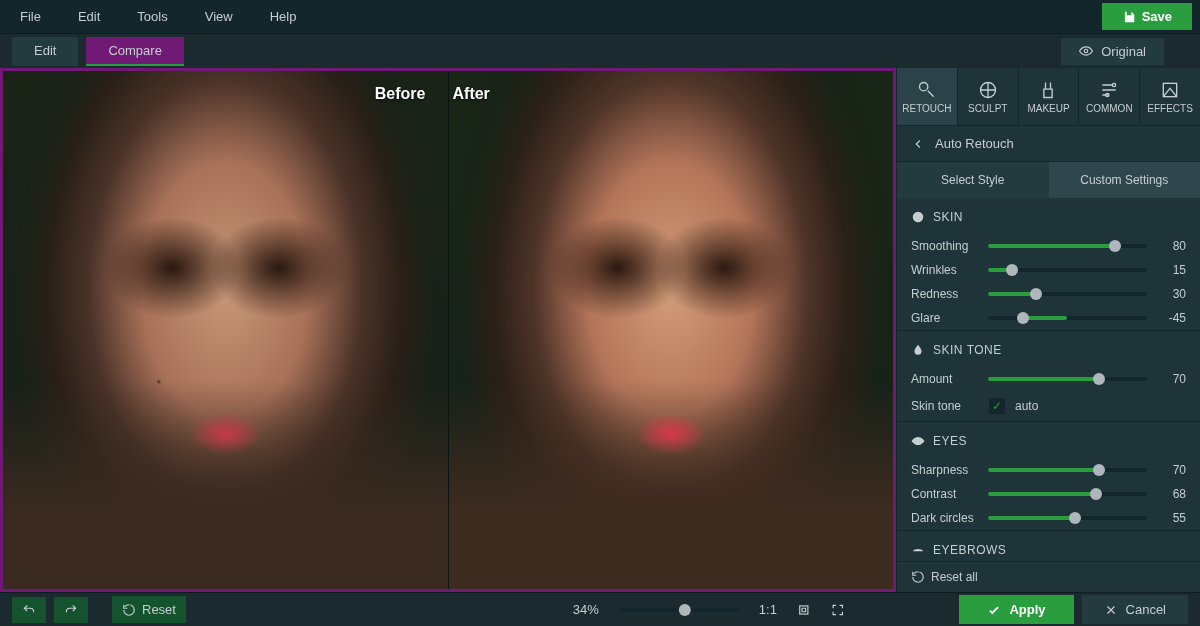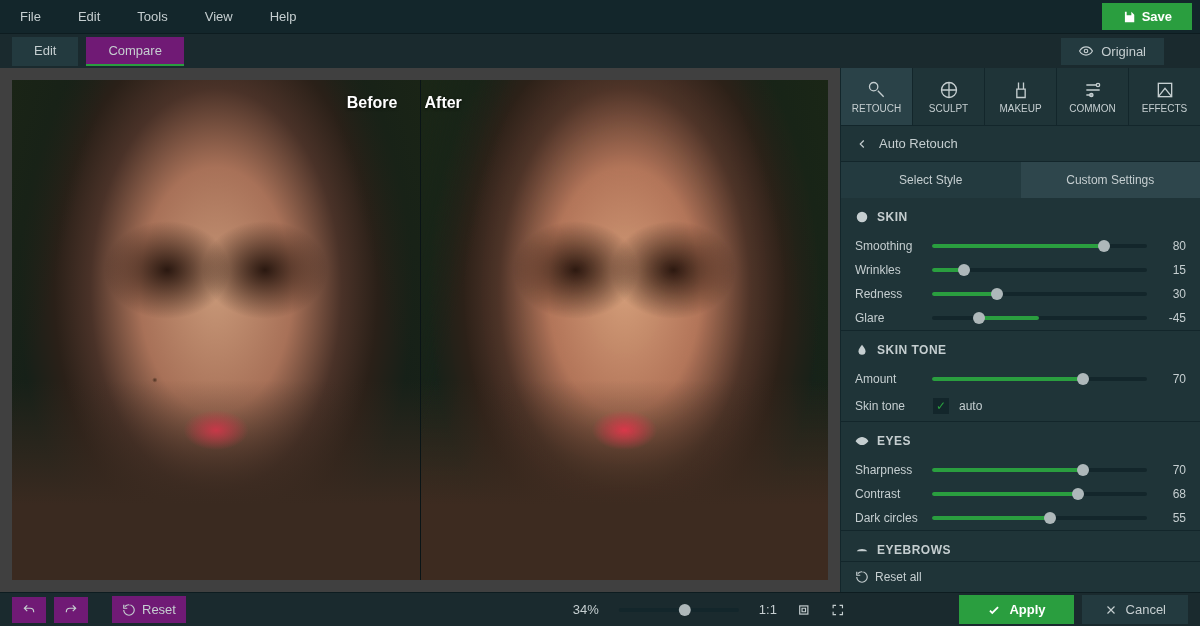--- a/index.html
+++ b/index.html
@@ -8,61 +8,61 @@
 .menu-items{display:flex;gap:13px}
 .menu-item{padding:6px 12px;cursor:pointer}
 .save-btn{background:#2a9e3f;color:#fff;padding:6px 20px;display:flex;align-items:center;gap:6px;font-weight:600;cursor:pointer}
 .save-btn svg{width:14px;height:14px;fill:#fff}
 .toolbar{height:34px;background:#1a2a2e;display:flex;align-items:center;padding:0 12px;justify-content:space-between}
 .mode-toggle{display:flex;gap:8px}
 .mode-btn{padding:6px 22px;background:#233a3f;cursor:pointer}
 .mode-btn.active{background:#701a75;border-bottom:2px solid #2a9e3f}
 .original-btn{display:flex;align-items:center;gap:8px;padding:6px 18px;background:#233a3f;margin-right:24px;cursor:pointer}
 .main{display:flex;height:524px}
-.canvas{flex:1;position:relative;background:#404040;display:flex;padding:12px}
+.canvas{flex:1;position:relative;background:#701a75;display:flex;padding:3px}
 .canvas-half{flex:1;position:relative;overflow:hidden}
 .canvas-half+.canvas-half{border-left:1px solid #0a1416}
 .label-badge{position:absolute;top:14px;right:22px;color:#fff;font-size:16px;font-weight:600;text-shadow:0 1px 3px rgba(0,0,0,.7);z-index:5}
 .label-badge.after{right:auto;left:4px}
 .portrait{position:absolute;inset:0;background:radial-gradient(ellipse 55% 72% at 50% 42%,#c89878 0%,#a87158 34%,#4a3228 56%,#2a2018 72%,#162018 88%)}
 .portrait::before{content:"";position:absolute;inset:0;background:radial-gradient(ellipse 22% 14% at 38% 38%,#2a1810 0%,transparent 70%),radial-gradient(ellipse 22% 14% at 62% 38%,#2a1810 0%,transparent 70%),radial-gradient(ellipse 10% 5% at 50% 70%,#c83848 0%,transparent 80%),linear-gradient(180deg,transparent 0%,transparent 60%,#3a2a20 85%)}
 .portrait::after{content:"";position:absolute;inset:0;background:linear-gradient(105deg,#1a2416 0%,transparent 18%),linear-gradient(255deg,#1a2416 0%,transparent 18%),radial-gradient(circle 3px at 35% 60%,#4a3020 0%,transparent 90%)}
 .portrait.after-fx::after{background:linear-gradient(105deg,#1a2416 0%,transparent 18%),linear-gradient(255deg,#1a2416 0%,transparent 18%)}
 .portrait.after-fx{filter:saturate(1.08) brightness(1.04)}
-.panel{width:360px;background:#1f3438;display:flex;flex-direction:column;border-left:1px solid #13262b}
+.panel{width:304px;background:#1f3438;display:flex;flex-direction:column;border-left:1px solid #13262b}
 .category-tabs{display:flex;height:57px;background:#1f3438}
 .cat-tab{flex:1;display:flex;flex-direction:column;align-items:center;justify-content:center;gap:3px;font-size:10px;cursor:pointer;border-right:1px solid #13262b}
 .cat-tab:last-child{border-right:none}
 .cat-tab.active{background:#2a4248}
 .cat-tab svg{width:20px;height:20px;stroke:#c5ced0;fill:none;stroke-width:1.6}
 .sub-hdr{display:flex;align-items:center;gap:10px;padding:10px 14px;border-top:1px solid #13262b;border-bottom:1px solid #13262b}
 .sub-hdr svg{width:14px;height:14px;stroke:#c5ced0;fill:none;stroke-width:2}
 .sub-tabs{display:flex;height:36px}
 .sub-tab{flex:1;display:flex;align-items:center;justify-content:center;background:#233a3f;cursor:pointer;font-size:12px}
 .sub-tab.active{background:#2e464c}
 .controls{flex:1;overflow-y:auto;padding:0}
 .controls::-webkit-scrollbar{width:6px}
 .controls::-webkit-scrollbar-thumb{background:#3a5258}
-.section-head{display:flex;align-items:center;gap:8px;padding:12px 14px 10px;font-size:12px;font-weight:700;letter-spacing:.5px;border-top:1px solid #13262b}
+.section-head{display:flex;align-items:center;gap:8px;padding:12px 14px 10px;font-size:12px;font-weight:400;letter-spacing:.5px;border-top:1px solid #13262b}
 .section-head:first-child{border-top:none}
 .section-head svg{width:14px;height:14px;fill:#c5ced0}
 .slider-row{display:flex;align-items:center;padding:5px 14px;gap:9px}
 .slider-label{width:68px;font-size:12px}
 .slider-track{flex:1;height:4px;background:#13262b;position:relative;border-radius:2px}
 .slider-fill{position:absolute;height:100%;background:#2a9e3f;border-radius:2px}
 .slider-thumb{position:absolute;width:12px;height:12px;background:#aeb8ba;border-radius:50%;top:-4px;transform:translateX(-50%)}
 .slider-val{width:30px;text-align:right;font-size:12px}
 .chk-row{display:flex;align-items:center;padding:7px 14px;gap:10px;font-size:12px}
 .chk-row .slider-label{width:68px}
 .chkbox{width:16px;height:16px;background:#13262b;display:flex;align-items:center;justify-content:center;color:#2a9e3f;font-size:12px}
 .reset-row{padding:8px 14px;font-size:12px;display:flex;align-items:center;gap:6px;border-top:1px solid #13262b}
 .reset-row span{cursor:pointer}
 .bottom-bar{position:absolute;bottom:0;left:0;right:0;height:34px;background:#1a2a2e;display:flex;align-items:center;padding:0 12px;justify-content:space-between;border-top:1px solid #0d1c20}
 .bb-left{display:flex;gap:8px;align-items:center}
-.bb-btn{background:#701a75;padding:6px 10px;cursor:pointer;display:flex;align-items:center;gap:6px}
+.bb-btn{background:#14532d;padding:6px 10px;cursor:pointer;display:flex;align-items:center;gap:6px}
 .bb-btn svg{width:14px;height:14px;stroke:#c5ced0;fill:none;stroke-width:2}
 .bb-center{display:flex;align-items:center;gap:20px;position:absolute;left:50%;transform:translateX(-10%)}
 .zoom-track{width:120px;height:4px;background:#13262b;position:relative;border-radius:2px}
 .bb-right{display:flex;gap:8px;align-items:center}
 .apply-btn{background:#2a9e3f;color:#fff;padding:7px 28px;display:flex;align-items:center;gap:8px;font-weight:600;cursor:pointer}
 .cancel-btn{background:#233a3f;padding:7px 22px;display:flex;align-items:center;gap:8px;cursor:pointer}
 .ico-inline{width:14px;height:14px;stroke:#c5ced0;fill:none;stroke-width:2}
 </style>
 </head>
 <body>

